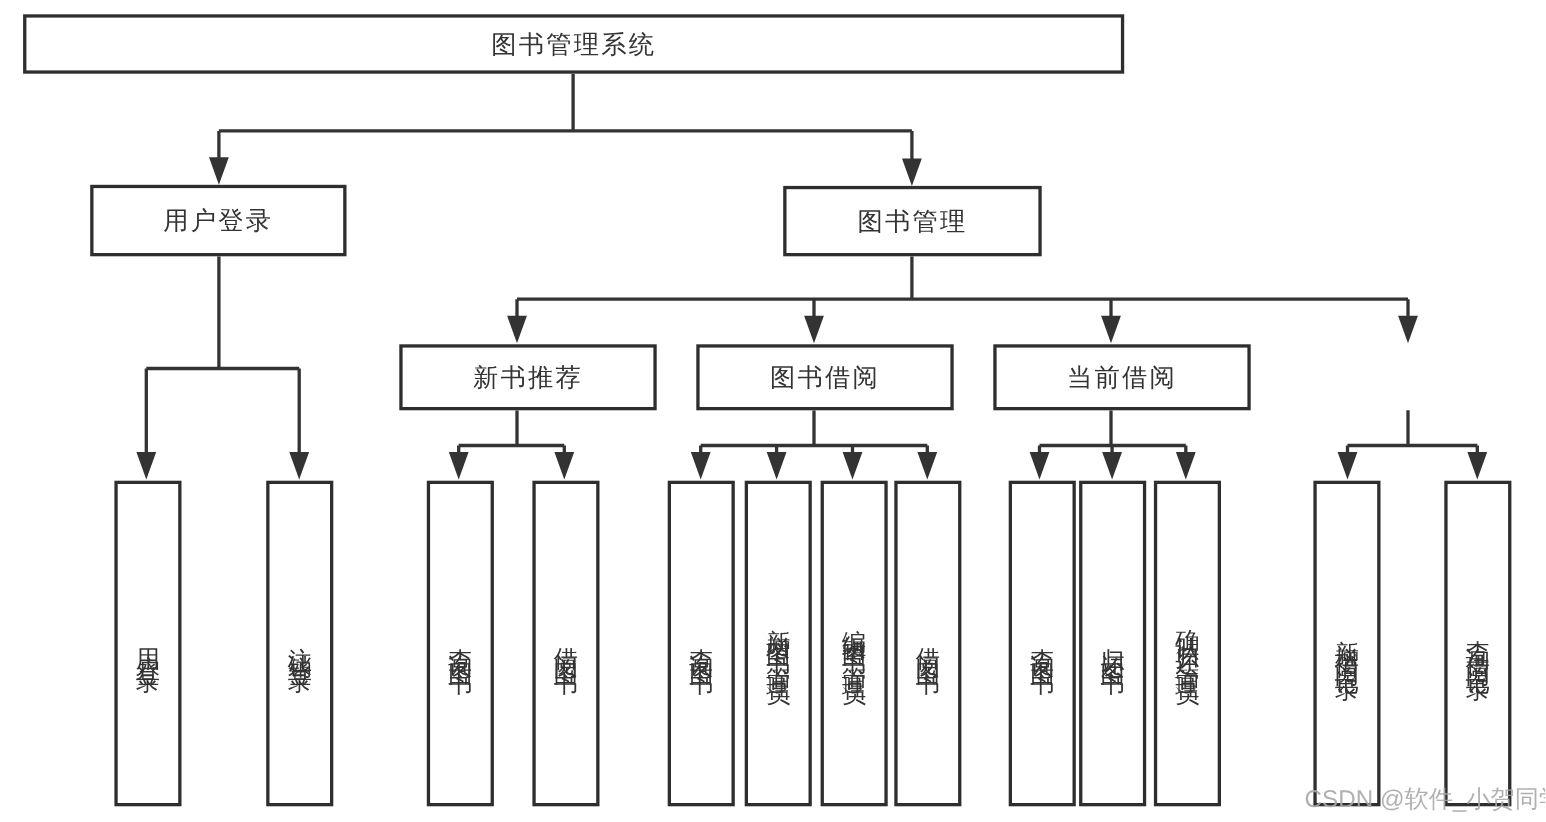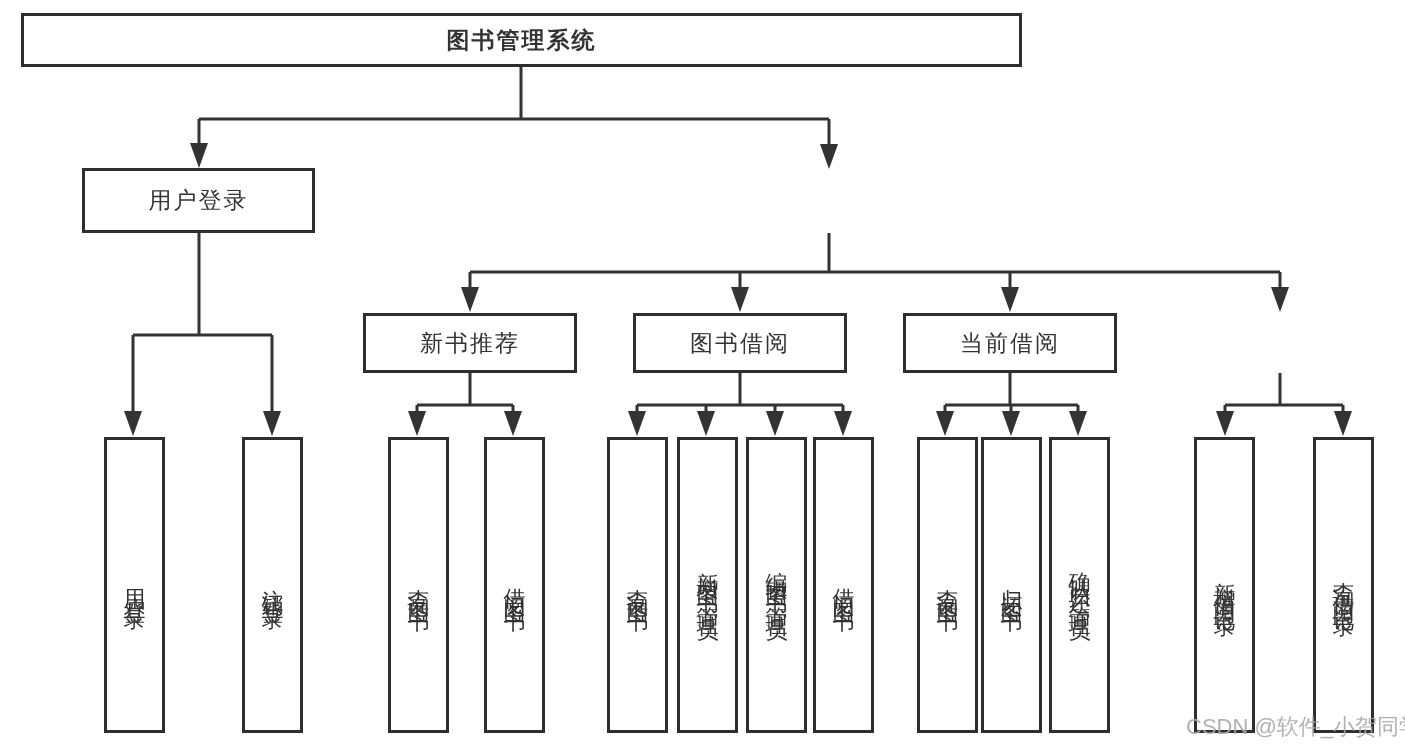--- a/index.html
+++ b/index.html
@@ -38,24 +38,24 @@
     white-space: nowrap;
   }
   .node .vlabel {
     writing-mode: vertical-rl;
     text-orientation: mixed;
     font-size: 22px;
     letter-spacing: 7px;
     line-height: 1;
     white-space: nowrap;
   }
-  .root-node    { left: 21px;  top: 13px;  width: 1001px; height: 54px; font-weight: bold; }
+  .root-node    { left: 21px;  top: 13px;  width: 1001px; height: 54px; }
   .lvl2-a       { left: 82px;  top: 168px; width: 233px;  height: 65px; }
   .lvl2-b       { left: 712px; top: 169px; width: 235px;  height: 64px; }
-  .lvl3         { top: 313px; height: 60px; width: 214px; }
+  .lvl3         { top: 313px; height: 60px; width: 234px; }
   .lvl3-1       { left: 363px; }
   .lvl3-2       { left: 633px; }
   .lvl3-3       { left: 903px; }
   .lvl3-4       { left: 1173px; }
   .leaf         { top: 437px; height: 296px; width: 61px; }
   .leaf-1  { left: 104px; }
   .leaf-2  { left: 242px; }
   .leaf-3  { left: 388px; }
   .leaf-4  { left: 484px; }
   .leaf-5  { left: 607px; }
@@ -129,20 +129,23 @@
     </g>
   </svg>
 
   <div class="node root-node">
     <span class="hlabel">图书管理系统</span>
   </div>
 
   <div class="node lvl2-a">
     <span class="hlabel">用户登录</span>
   </div>
+  <div class="node lvl2-b">
+    <span class="hlabel">图书管理</span>
+  </div>
 
   <div class="node lvl3 lvl3-1">
     <span class="hlabel">新书推荐</span>
   </div>
   <div class="node lvl3 lvl3-2">
     <span class="hlabel">图书借阅</span>
   </div>
   <div class="node lvl3 lvl3-3">
     <span class="hlabel">当前借阅</span>
   </div>

